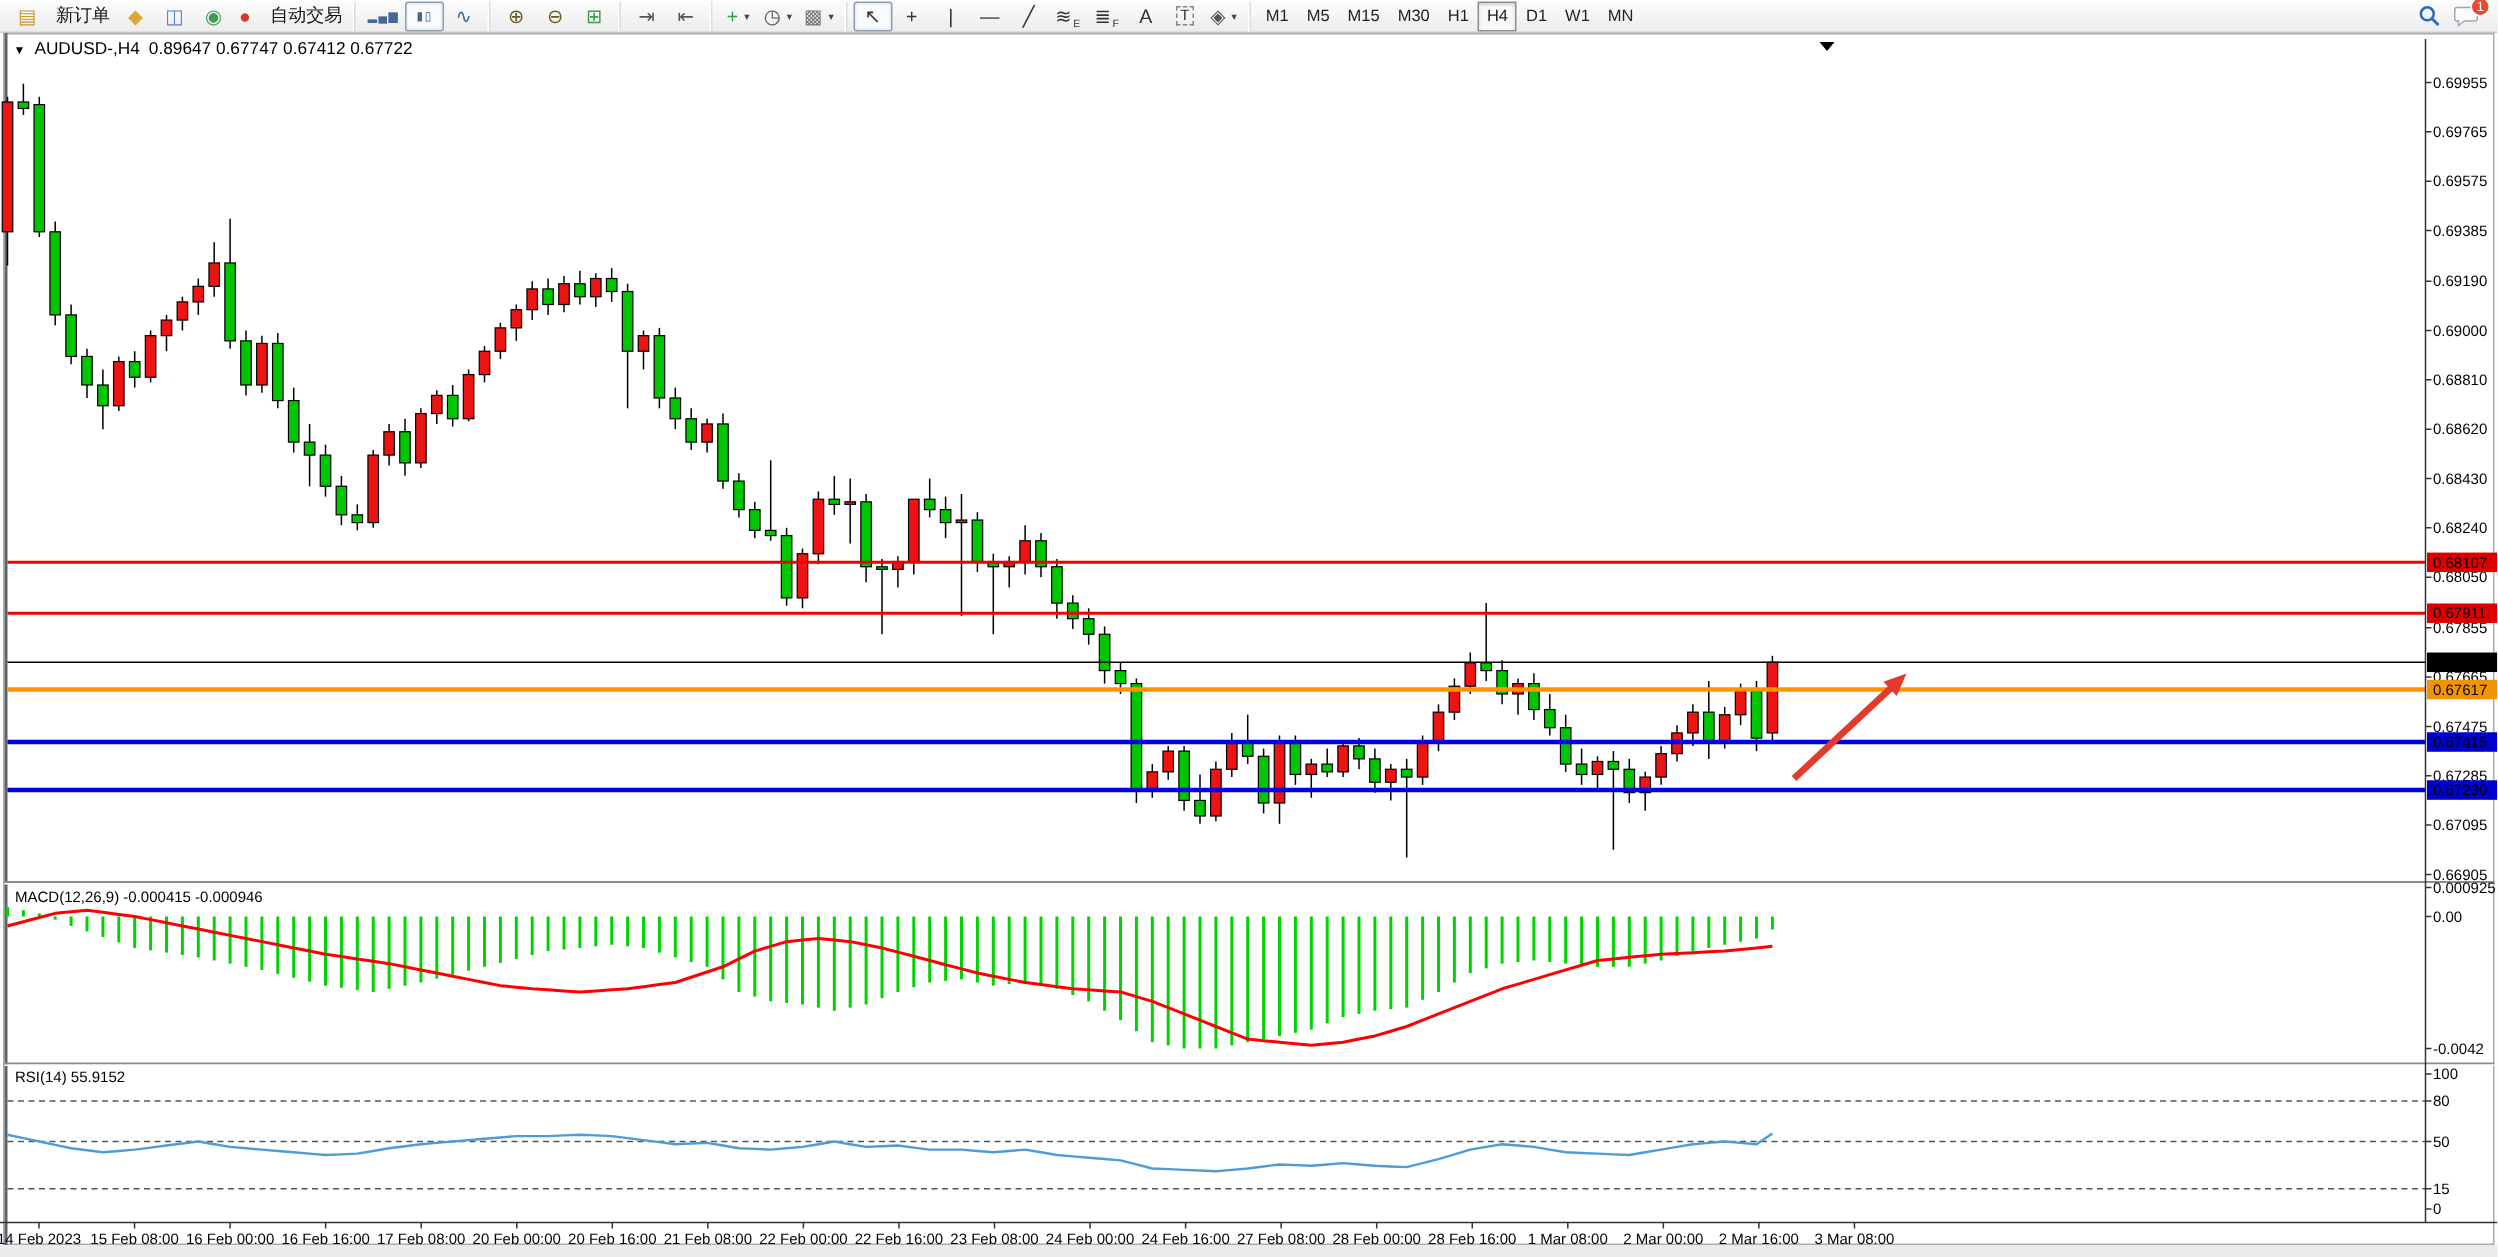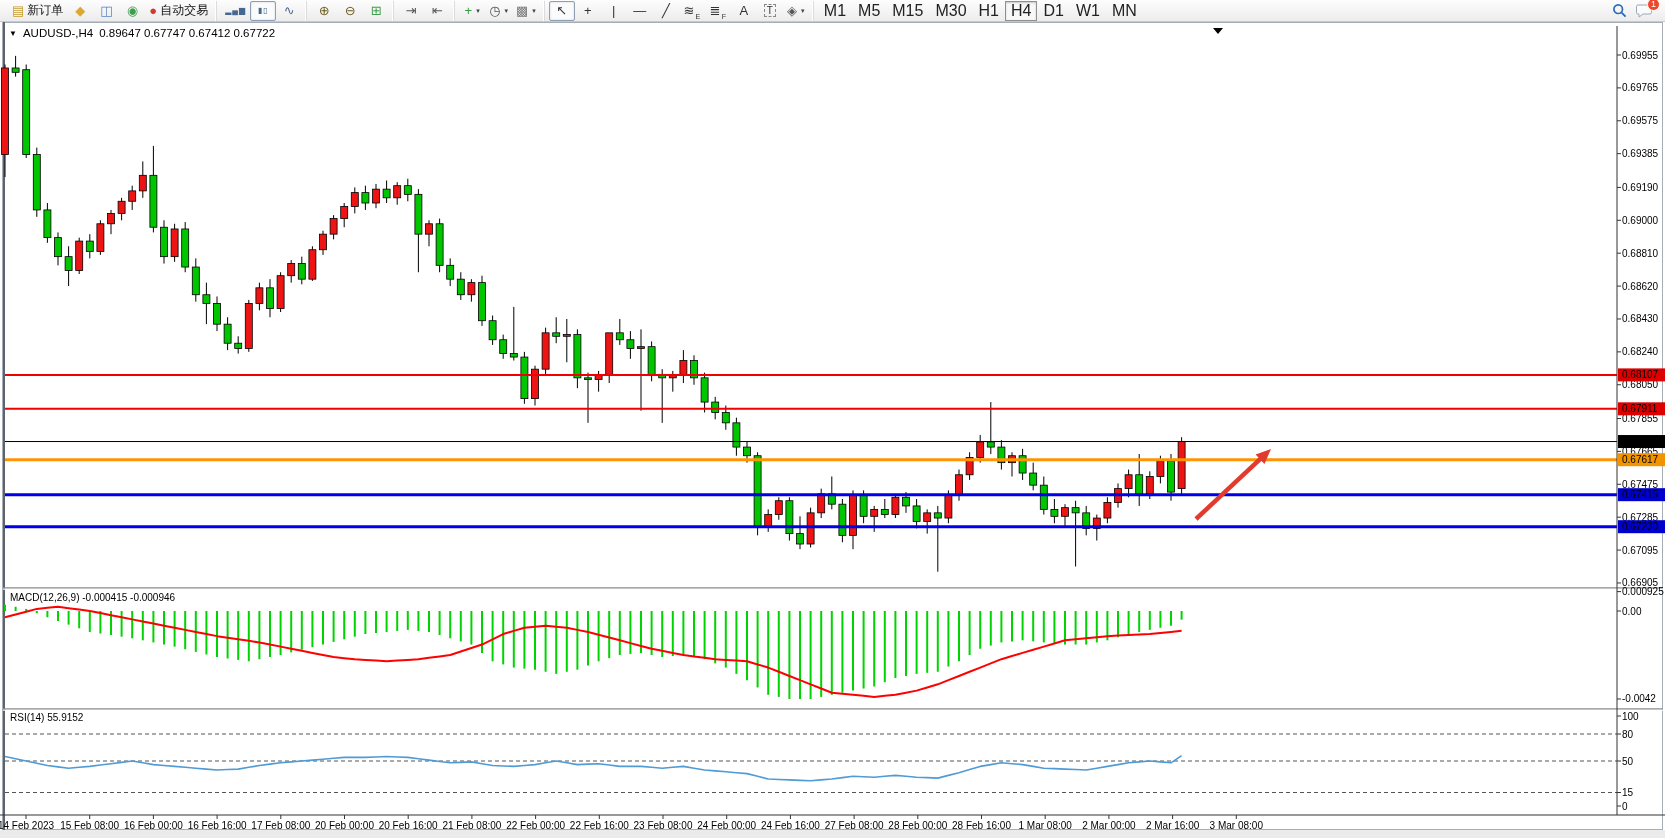--- a/index.html
+++ b/index.html
@@ -9,22 +9,22 @@
   .tb-group{display:flex;align-items:center;padding:0 4px;border-left:1px solid #dcdcdc;box-shadow:-1px 0 0 #fff;}
   .tb-group:first-child{border-left:none;box-shadow:none;}
   .tb-btn{height:18px;min-width:18px;display:flex;align-items:center;justify-content:center;gap:3px;
     padding:0 3px;border:1px solid transparent;border-radius:2px;cursor:default;white-space:nowrap;}
   .tb-btn.active{background:#fbfbfb;border-color:#8f9fb3;box-shadow:inset 0 0 2px #c4cdd8;}
   .tb-glyph{font-size:13px;line-height:1;}
   .tb-glyph.small{font-size:8px;letter-spacing:1px;}
   .tb-glyph.boxed{border:1px dashed #888;font-size:10px;padding:0 2px;line-height:11px;}
   .tb-sub{font-size:7px;color:#333;align-self:flex-end;margin-left:-2px;}
   .tb-caret{font-size:7px;color:#444;margin-left:1px;}
-  .tb-label{font-size:12px;color:#111;}
-  .tf-btn{height:18px;display:flex;align-items:center;padding:0 5px;font-size:16px;color:#222;
+  .tb-label{font-size:12px;color:#111;margin-left:10px;}
+  .tf-btn{height:18px;display:flex;align-items:center;padding:0 5px;font-size:11px;color:#222;
     border:1px solid transparent;cursor:default;}
   .tf-btn.active{border-color:#8f8f8f;background:#f8f8f8;box-shadow:inset 0 1px 2px #c8c8c8;}
   .tb-right{margin-left:auto;display:flex;align-items:center;gap:8px;padding-right:8px;}
   .noti{position:relative;display:flex;align-items:center;}
   .noti-badge{position:absolute;top:-5px;right:-7px;background:#e8492f;color:#fff;border-radius:8px;
     font-size:9px;line-height:11px;padding:0 3px;border:1px solid #fff;}
   .chart-wrap{position:absolute;top:22px;left:0;width:1665px;height:816px;background:#fff;}
   .chart-title{position:absolute;left:9px;top:5px;display:flex;align-items:center;gap:6px;
     font-size:11.5px;color:#000;z-index:5;}
   .chart-title .tri{font-size:8px;}

